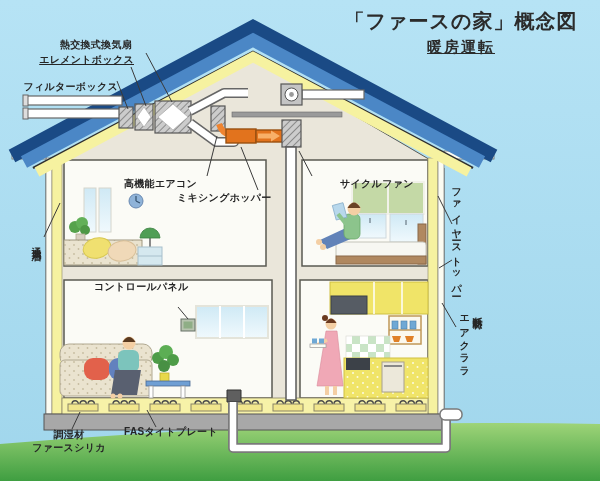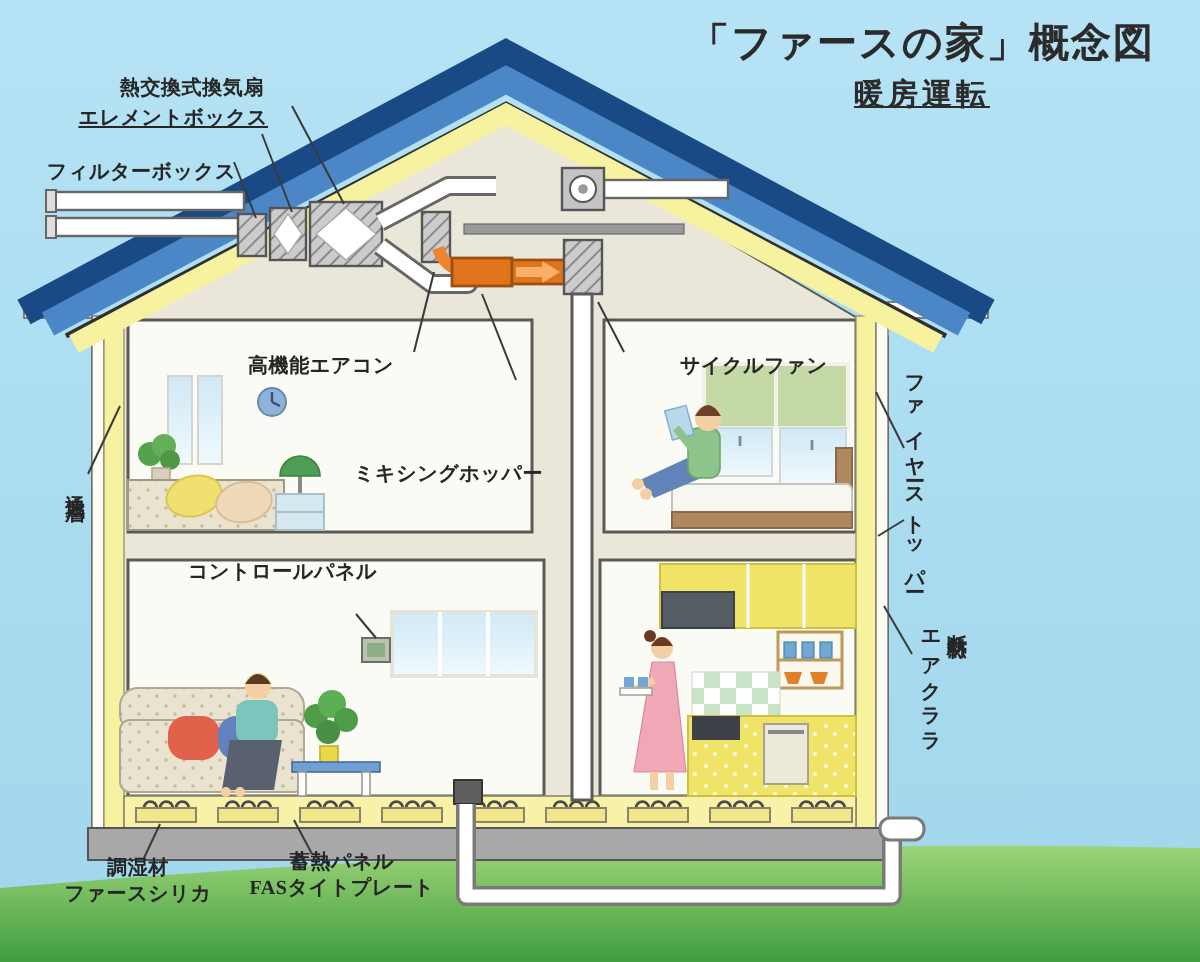--- a/index.html
+++ b/index.html
@@ -14,21 +14,21 @@
     line-height:13px;letter-spacing:.3px;white-space:nowrap;
   }
   .lbl.wrap{white-space:normal;}
   .v{
     writing-mode:vertical-rl;text-orientation:upright;
     letter-spacing:2px;white-space:normal;
   }
   .vgroup{position:absolute;writing-mode:vertical-rl;text-orientation:upright;
     font-size:10px;font-weight:bold;color:#262626;letter-spacing:1px;}
   .vgroup div{line-height:13px;}
-  .center{text-align:center;font-family:Liberation Serif, serif;}
+  .center{text-align:center;}
   .right{text-align:right;}
   .title{
     position:absolute;left:335px;top:8px;width:252px;text-align:center;
     font-size:20px;font-weight:bold;color:#2b2b2b;letter-spacing:1px;
   }
   .subtitle{
     position:absolute;left:335px;top:38px;width:252px;text-align:center;
     font-size:15px;font-weight:bold;color:#2b2b2b;letter-spacing:2px;text-decoration:underline;
   }
 </style>
@@ -310,34 +310,33 @@
   </g>
 </svg>
 
 <div class="title">「ファースの家」概念図</div>
 <div class="subtitle">暖房運転</div>
 
 <div class="lbl right" style="left:20px;top:38px;width:112px;">熱交換式換気扇</div>
 <div class="lbl right" style="left:22px;top:53px;width:112px;text-decoration:underline;">エレメントボックス</div>
 <div class="lbl right" style="left:8px;top:67px;width:110px;margin-top:13px;">フィルターボックス</div>
 <div class="lbl" style="left:124px;top:177px;">高機能エアコン</div>
-<div class="lbl" style="left:177px;top:191px;margin-top:40px;">ミキシングホッパー</div>
+<div class="lbl" style="left:177px;top:191px;">ミキシングホッパー</div>
 <div class="lbl" style="left:308px;top:177px;margin-left:32px;">サイクルファン</div>
 <div class="lbl v" style="left:450px;top:181px;height:114px;">ファイヤーストッパー</div>
 <div class="lbl v" style="left:30px;top:239px;height:48px;">通気層</div>
 <div class="lbl" style="left:94px;top:280px;">コントロールパネル</div>
 
 <div class="vgroup" style="left:458px;top:309px;height:80px;">
   <div>断熱材</div>
   <div>エアクララ</div>
 </div>
 
 <div class="lbl center wrap" style="left:16px;top:428px;width:106px;">
   <div>調湿材</div>
   <div>ファースシリカ</div>
 </div>
 
 <div class="lbl center wrap" style="left:114px;top:425px;width:114px;">
-  <div>蓄熱パネル</div>
   <div>FASタイトプレート</div>
 </div>
 
 </div>
 
 </body></html>

